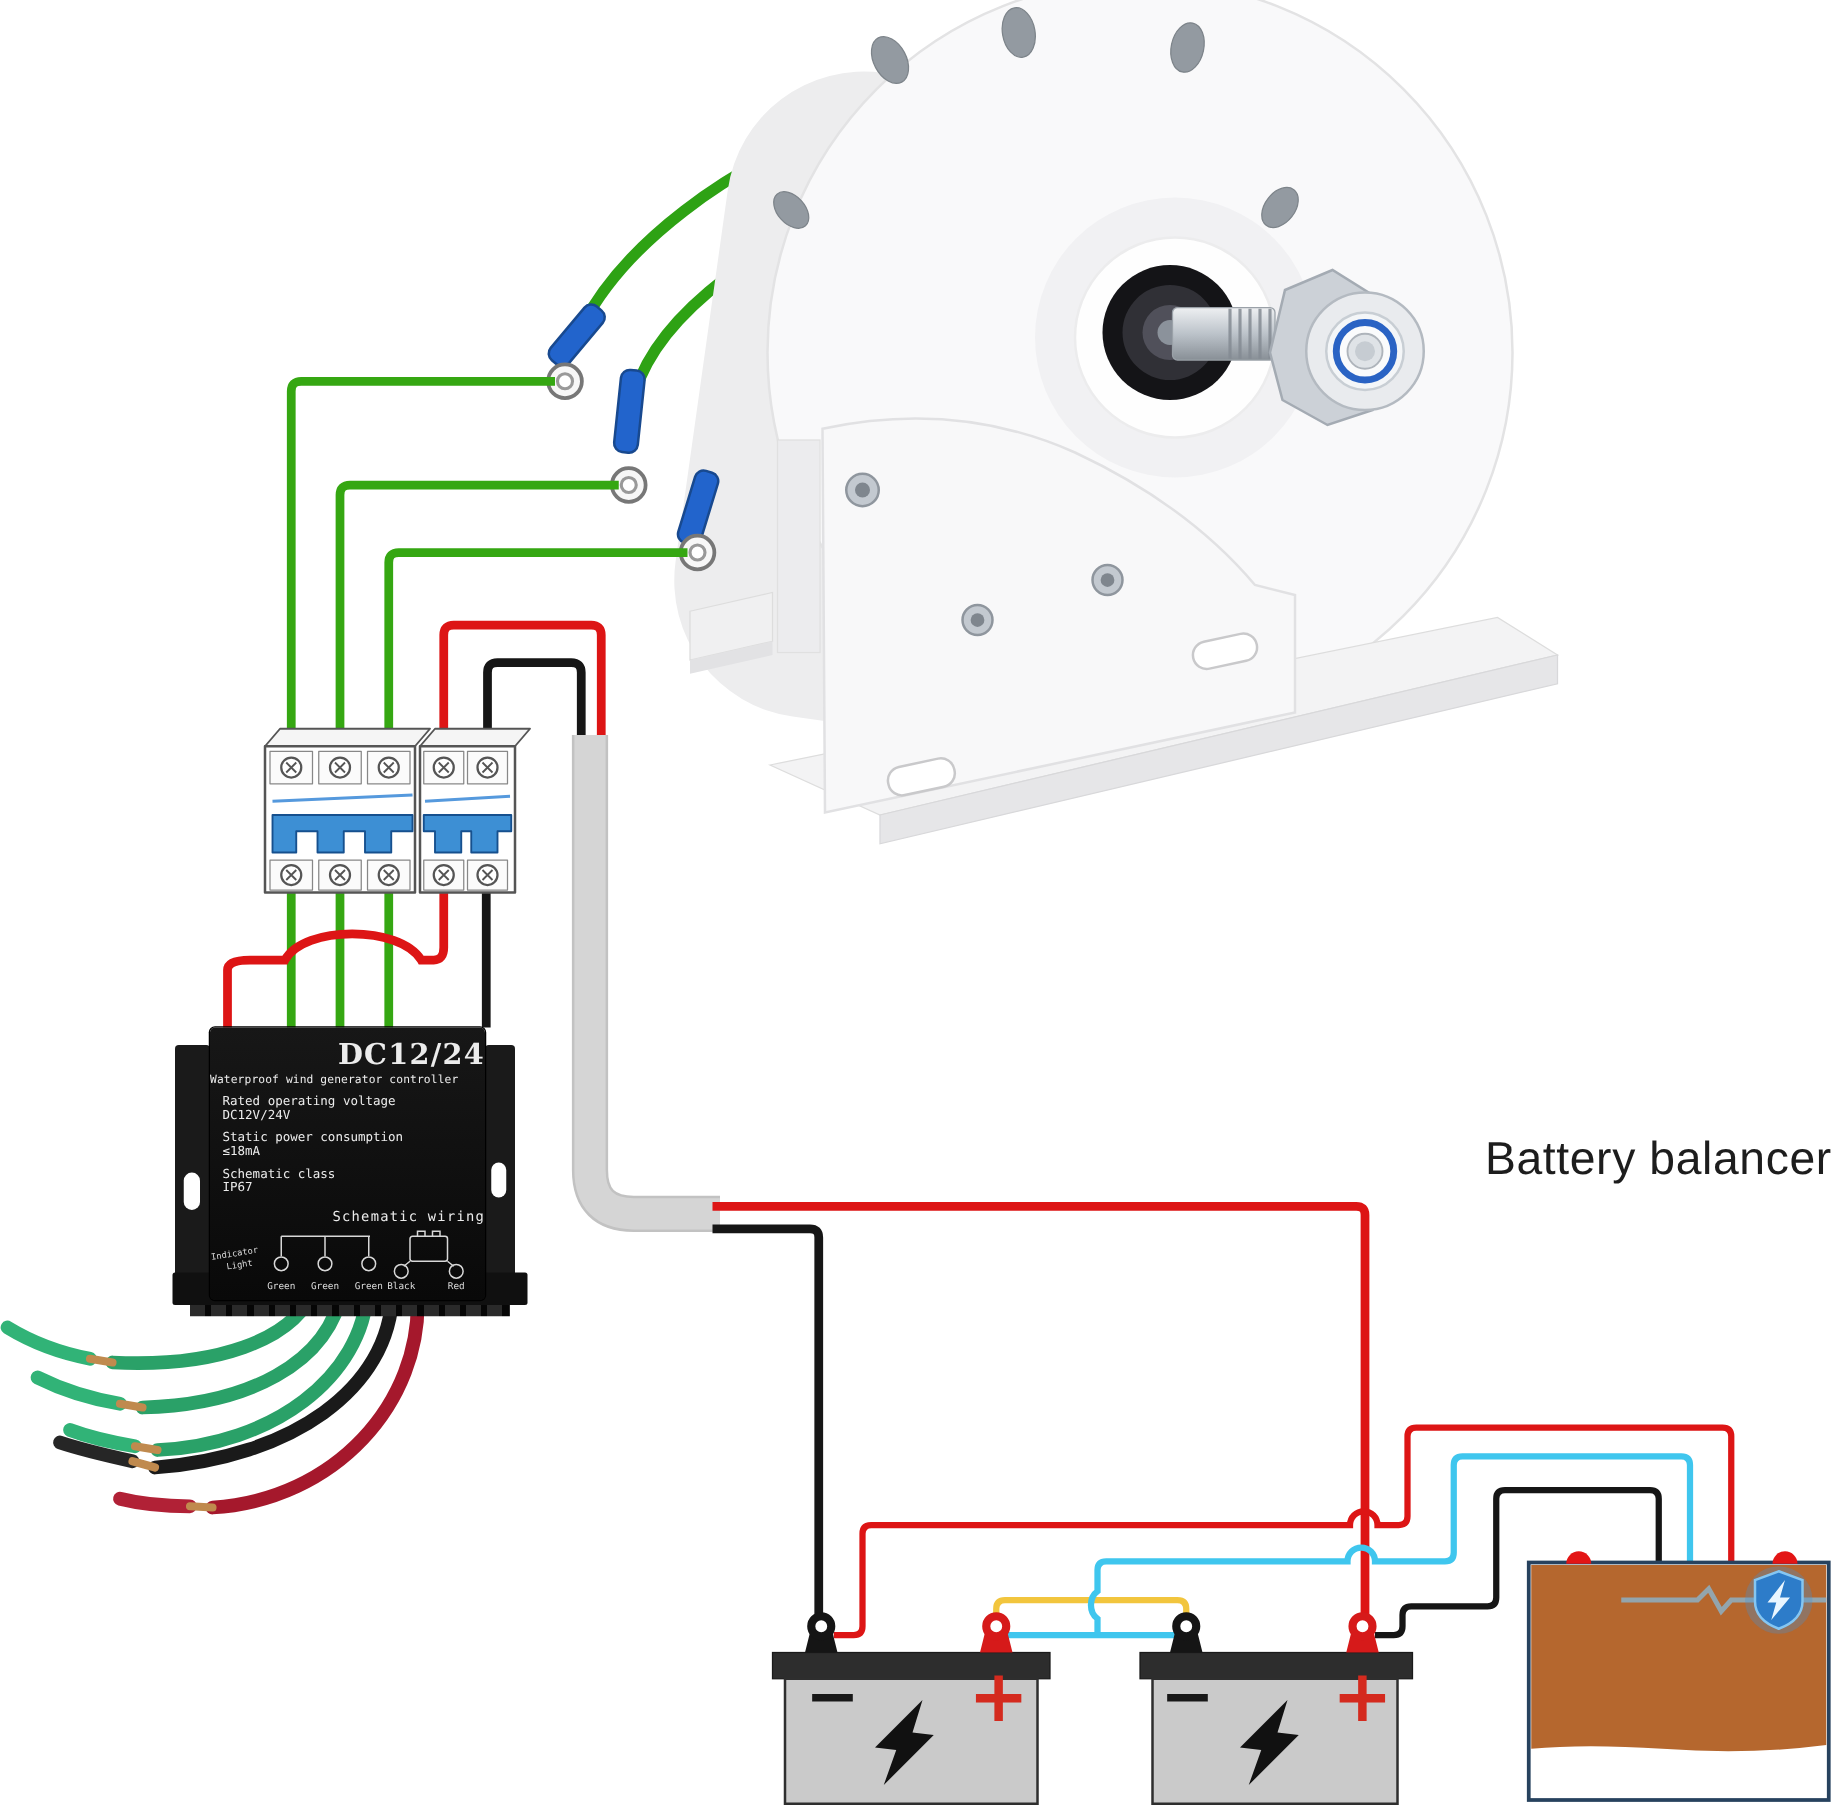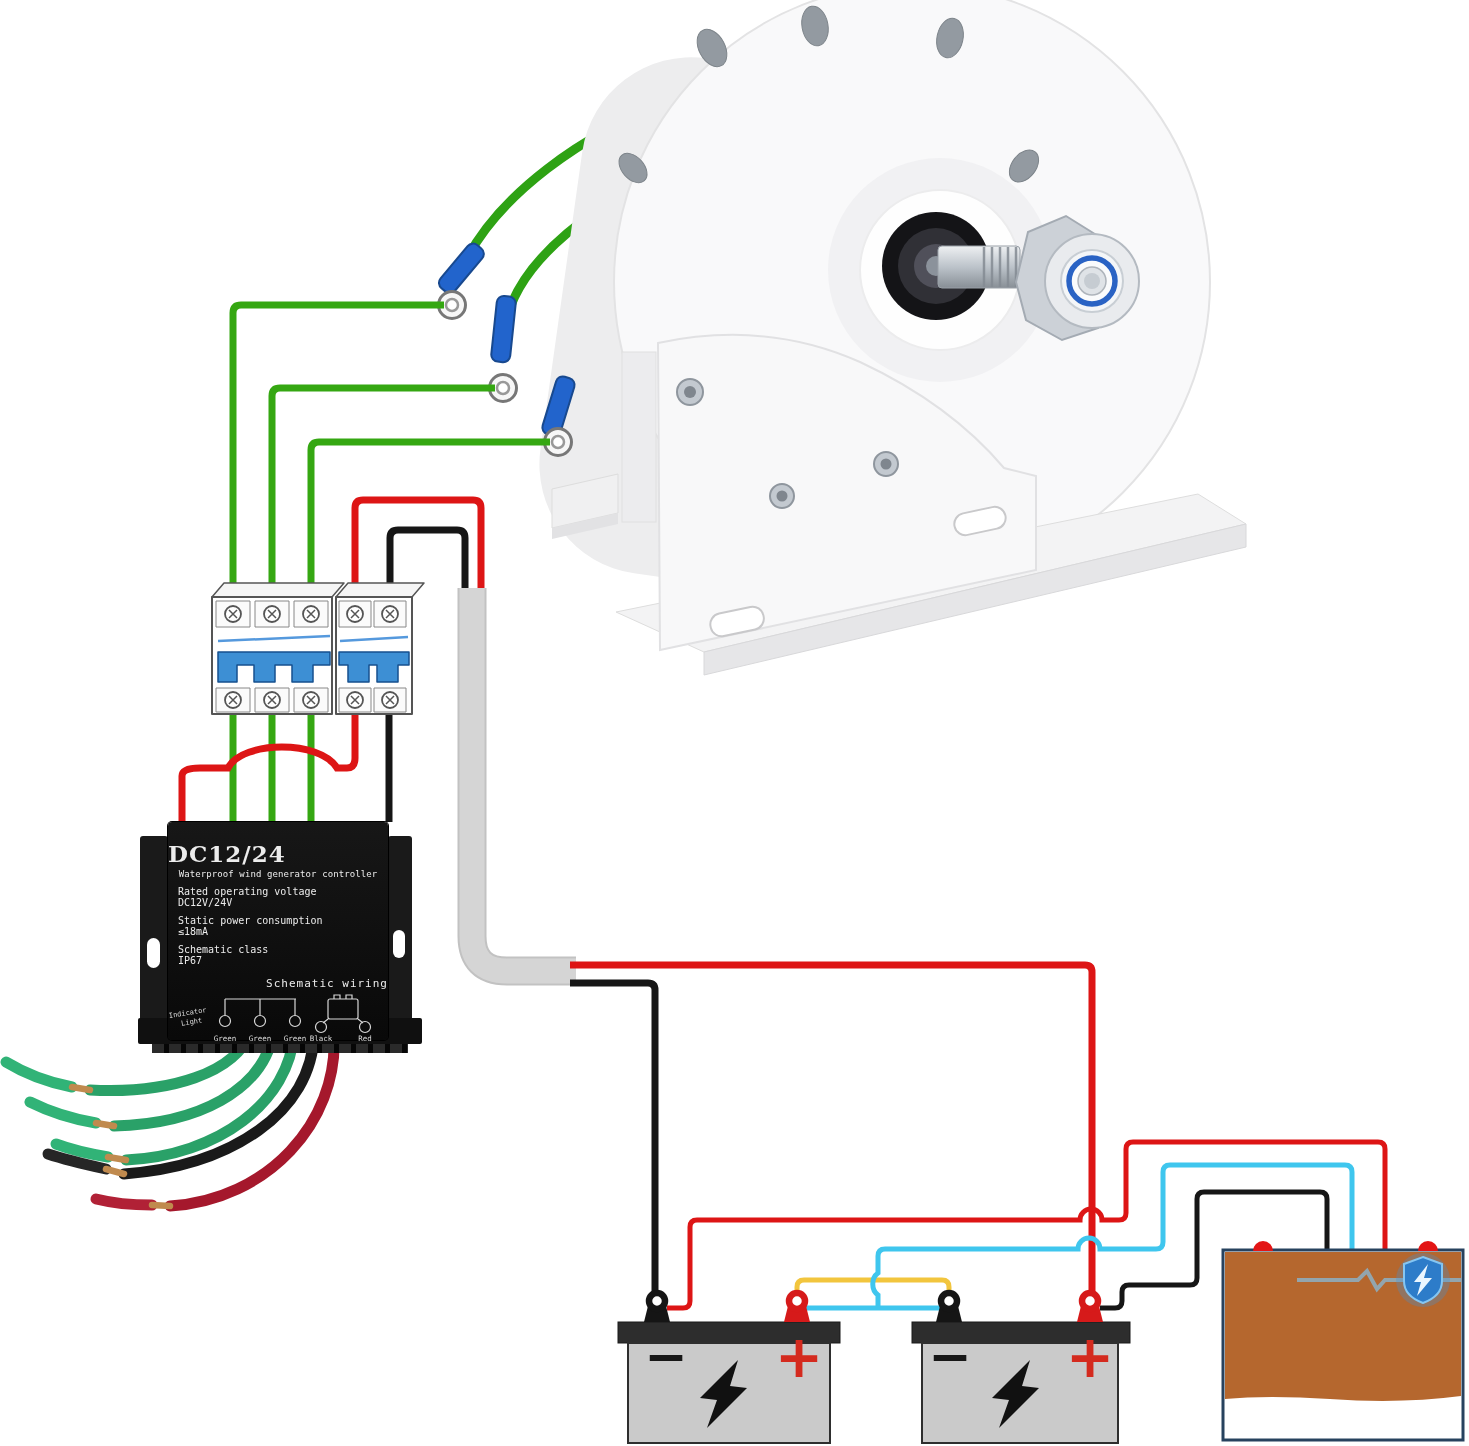--- a/index.html
+++ b/index.html
@@ -13,23 +13,23 @@
   
   .ctrl-flange { position:absolute; background:#1a1a1a; border-radius:3px; }
   .ctrl-hole   { position:absolute; background:#ffffff; border-radius:8px; }
   .ctrl-bottom { position:absolute; left:138px; top:1018px; width:284px; height:26px;
                  background:#101010; border-radius:2px; }
   .ctrl-teeth  { position:absolute; left:152px; top:1044px; width:256px; height:9px;
                  background:repeating-linear-gradient(90deg,#2a2a2a 0 12px,#060606 12px 17px); }
   .ctrl-main { position:absolute; left:168px; top:822px; width:220px; height:218px;
                background:linear-gradient(180deg,#171717,#090909); border-radius:4px;
                color:#ececec; font-family:"DejaVu Sans Mono", monospace; box-shadow:0 0 0 1px #000; }
-  .c-title { text-align:left; font-size:23px; font-weight:bold; margin-top:18px; letter-spacing:1px;
+  .c-title { text-align:right; font-size:23px; font-weight:bold; margin-top:8px; letter-spacing:1px;
              font-family:"DejaVu Serif", serif; }
-  .c-sub   { text-align:center; font-size:9px; margin-top:2px; white-space:nowrap; letter-spacing:0.1px; }
+  .c-sub   { font-size:9px; margin-top:2px; white-space:nowrap; letter-spacing:0.1px; }
   .c-specs { margin:7px 10px 0 10px; font-size:10px; }
   .c-row   { display:flex; justify-content:space-between; margin-top:7px; white-space:nowrap;flex-direction:column; }
   .c-schem { text-align:right; font-size:11px; margin-top:11px; letter-spacing:1px; }
   svg.mini { display:block; margin:1px auto 0 auto; }
   .mini text { font-family:"DejaVu Sans Mono", monospace; fill:#dcdcdc; }
 </style>
 </head>
 <body>
 
 <div class="canvas">
@@ -316,14 +316,15 @@
     <text x="20" y="24" font-size="7" transform="rotate(-9 20 24)" text-anchor="middle">Indicator</text>
     <text x="24" y="33" font-size="7" transform="rotate(-9 24 33)" text-anchor="middle">Light</text>
     <text x="57" y="50" font-size="7.5" text-anchor="middle">Green</text>
     <text x="92" y="50" font-size="7.5" text-anchor="middle">Green</text>
     <text x="127" y="50" font-size="7.5" text-anchor="middle">Green</text>
     <text x="153" y="50" font-size="7.5" text-anchor="middle">Black</text>
     <text x="197" y="50" font-size="7.5" text-anchor="middle">Red</text>
   </svg>
 </div>
 
+<div class="balancer-label">Battery balancer</div>
 
 </div>
 
 </body></html>

